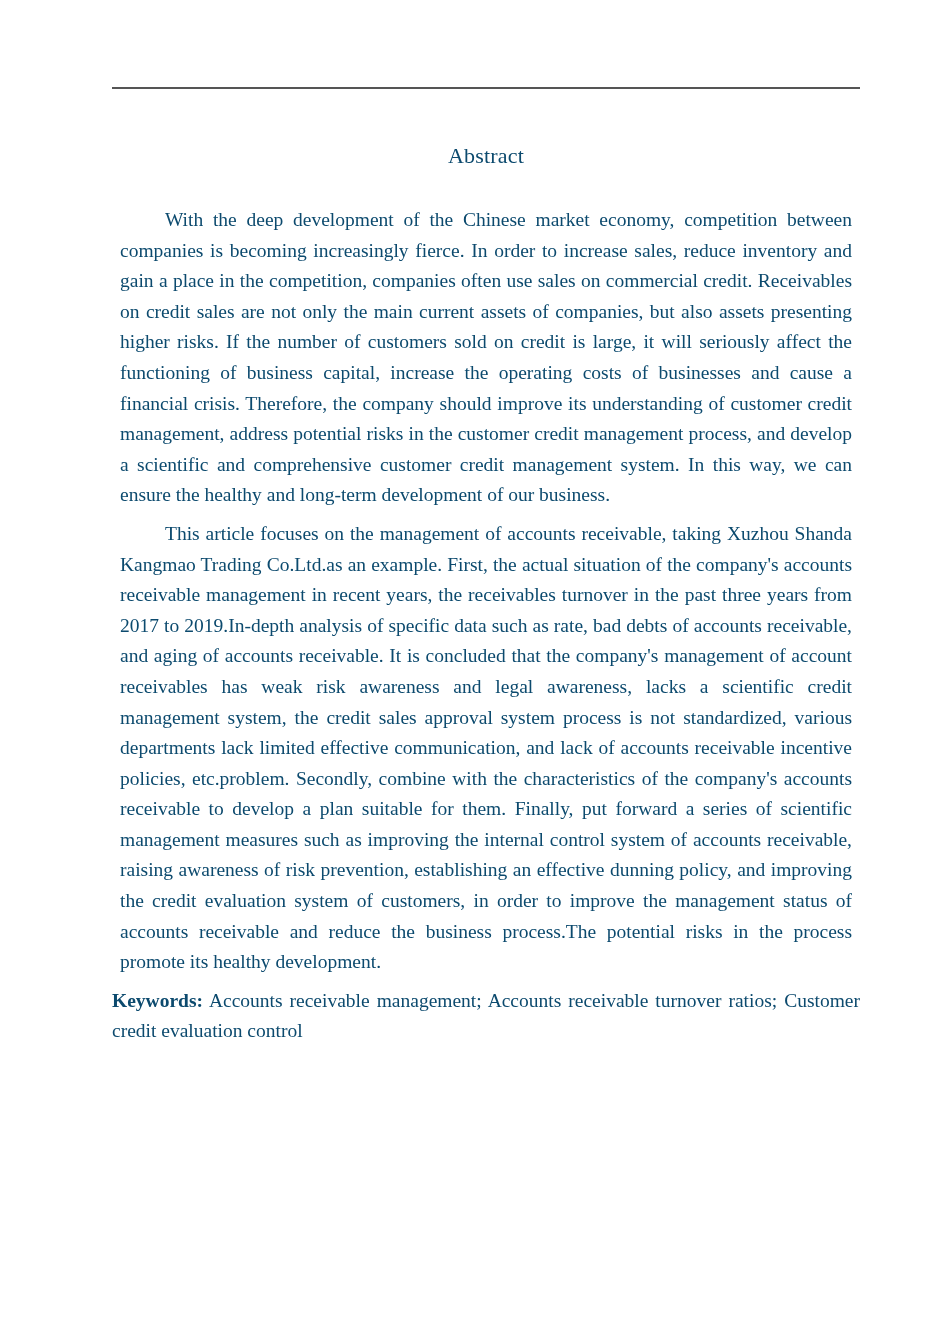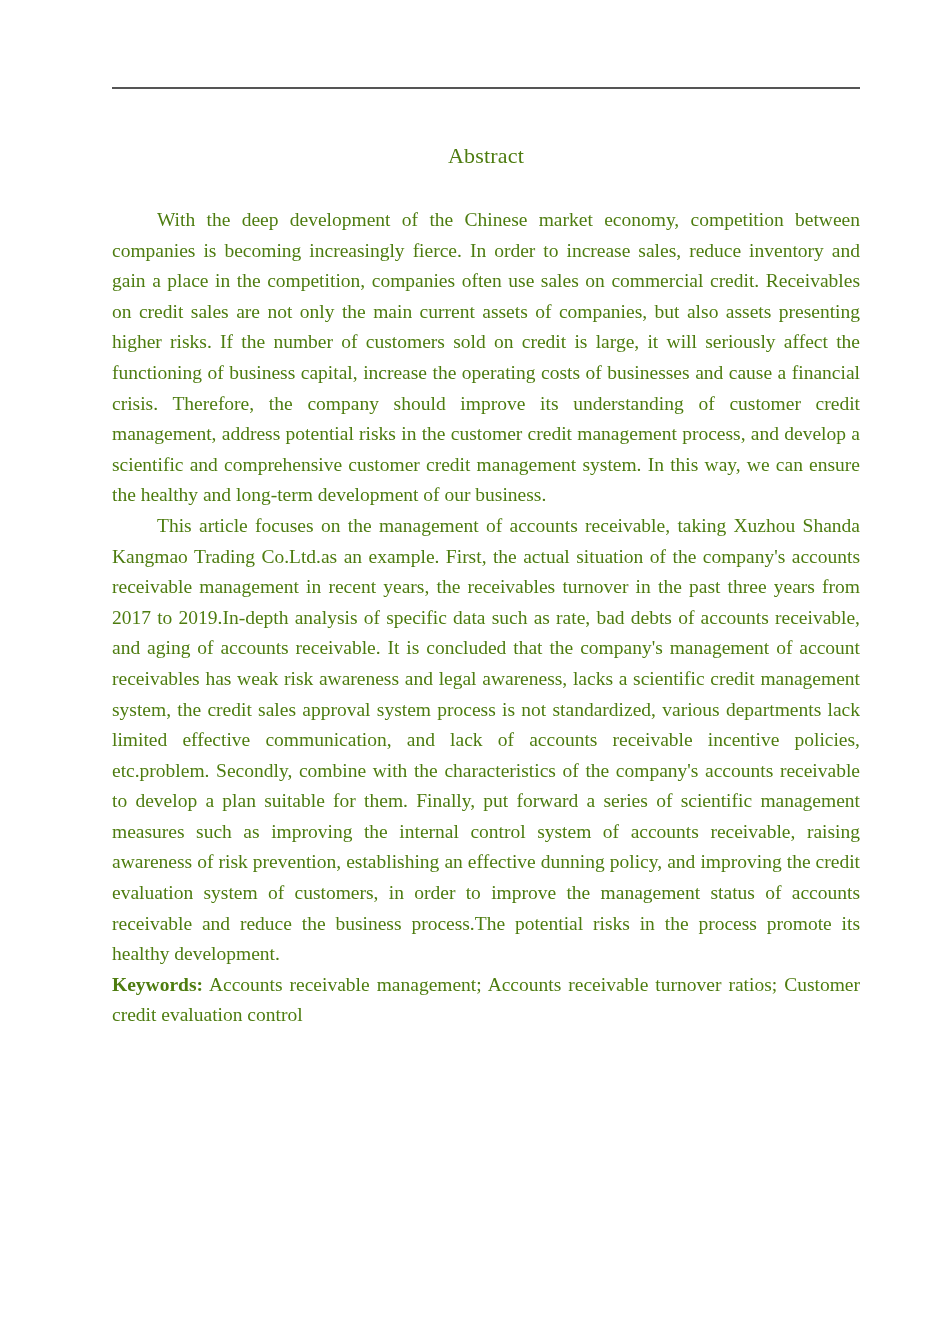--- a/index.html
+++ b/index.html
@@ -9,21 +9,21 @@
   }
 
   .page {
     position: relative;
     width: 950px;
     height: 1344px;
     background: #ffffff;
     margin: 0 auto;
     overflow: hidden;
     font-family: "Liberation Serif", "DejaVu Serif", serif;
-    color: #4d7c0f;
+    color: #0c4a6e;
     -webkit-font-smoothing: antialiased;
   }
 
   
   .header-rule {
     position: absolute;
     left: 112px;
     top: 87px;
     width: 748px;
     height: 2px;
@@ -45,21 +45,21 @@
     line-height: 31px;
     margin: 0 0 34px 0;
     letter-spacing: 0.2px;
   }
 
   .body-para {
     font-size: 19.5px;
     line-height: 30.6px;
     text-align: justify;
     text-justify: inter-word;
-    margin: 0;
+    margin: 8px;
     text-indent: 45px;
     hyphens: none;
   }
 
   .keywords-para {
     font-size: 19.5px;
     line-height: 30.6px;
     text-align: justify;
     text-justify: inter-word;
     margin: 0;

